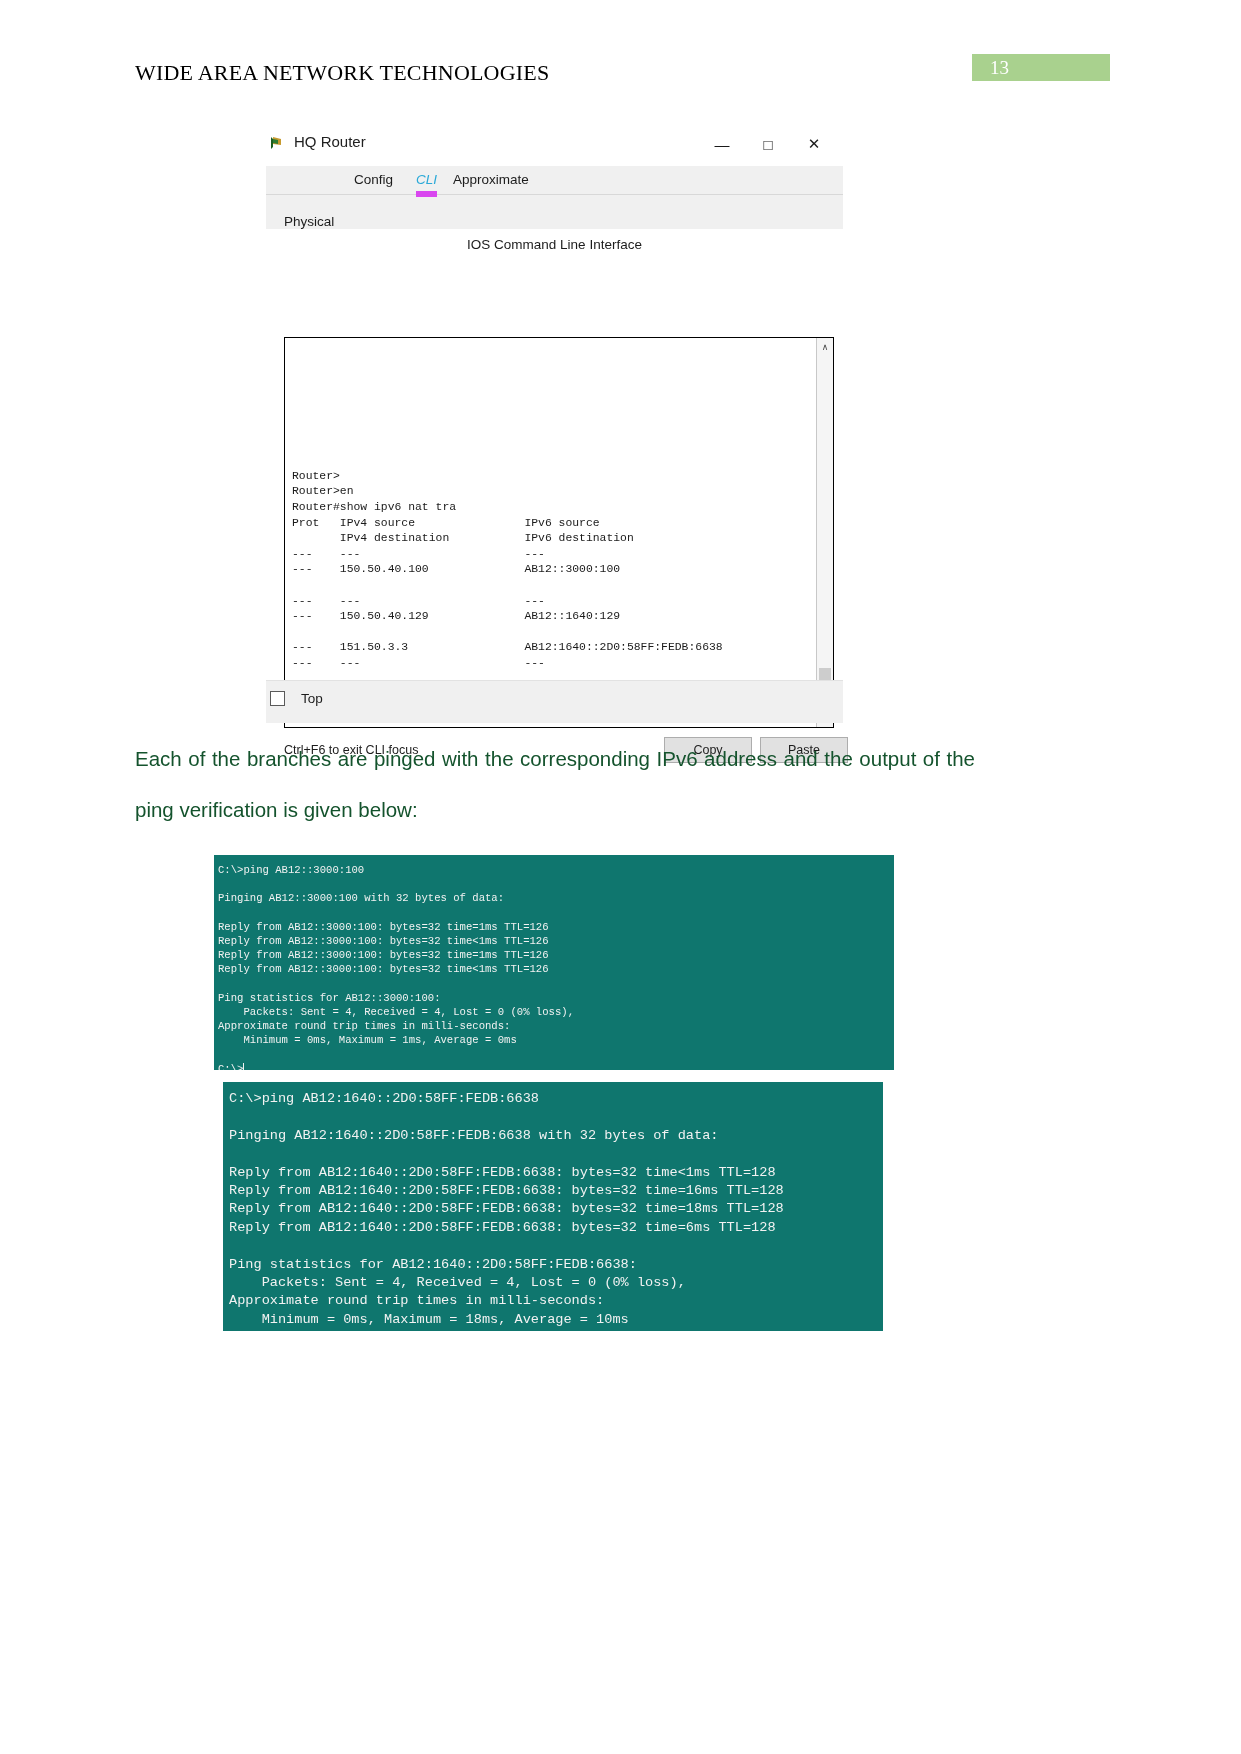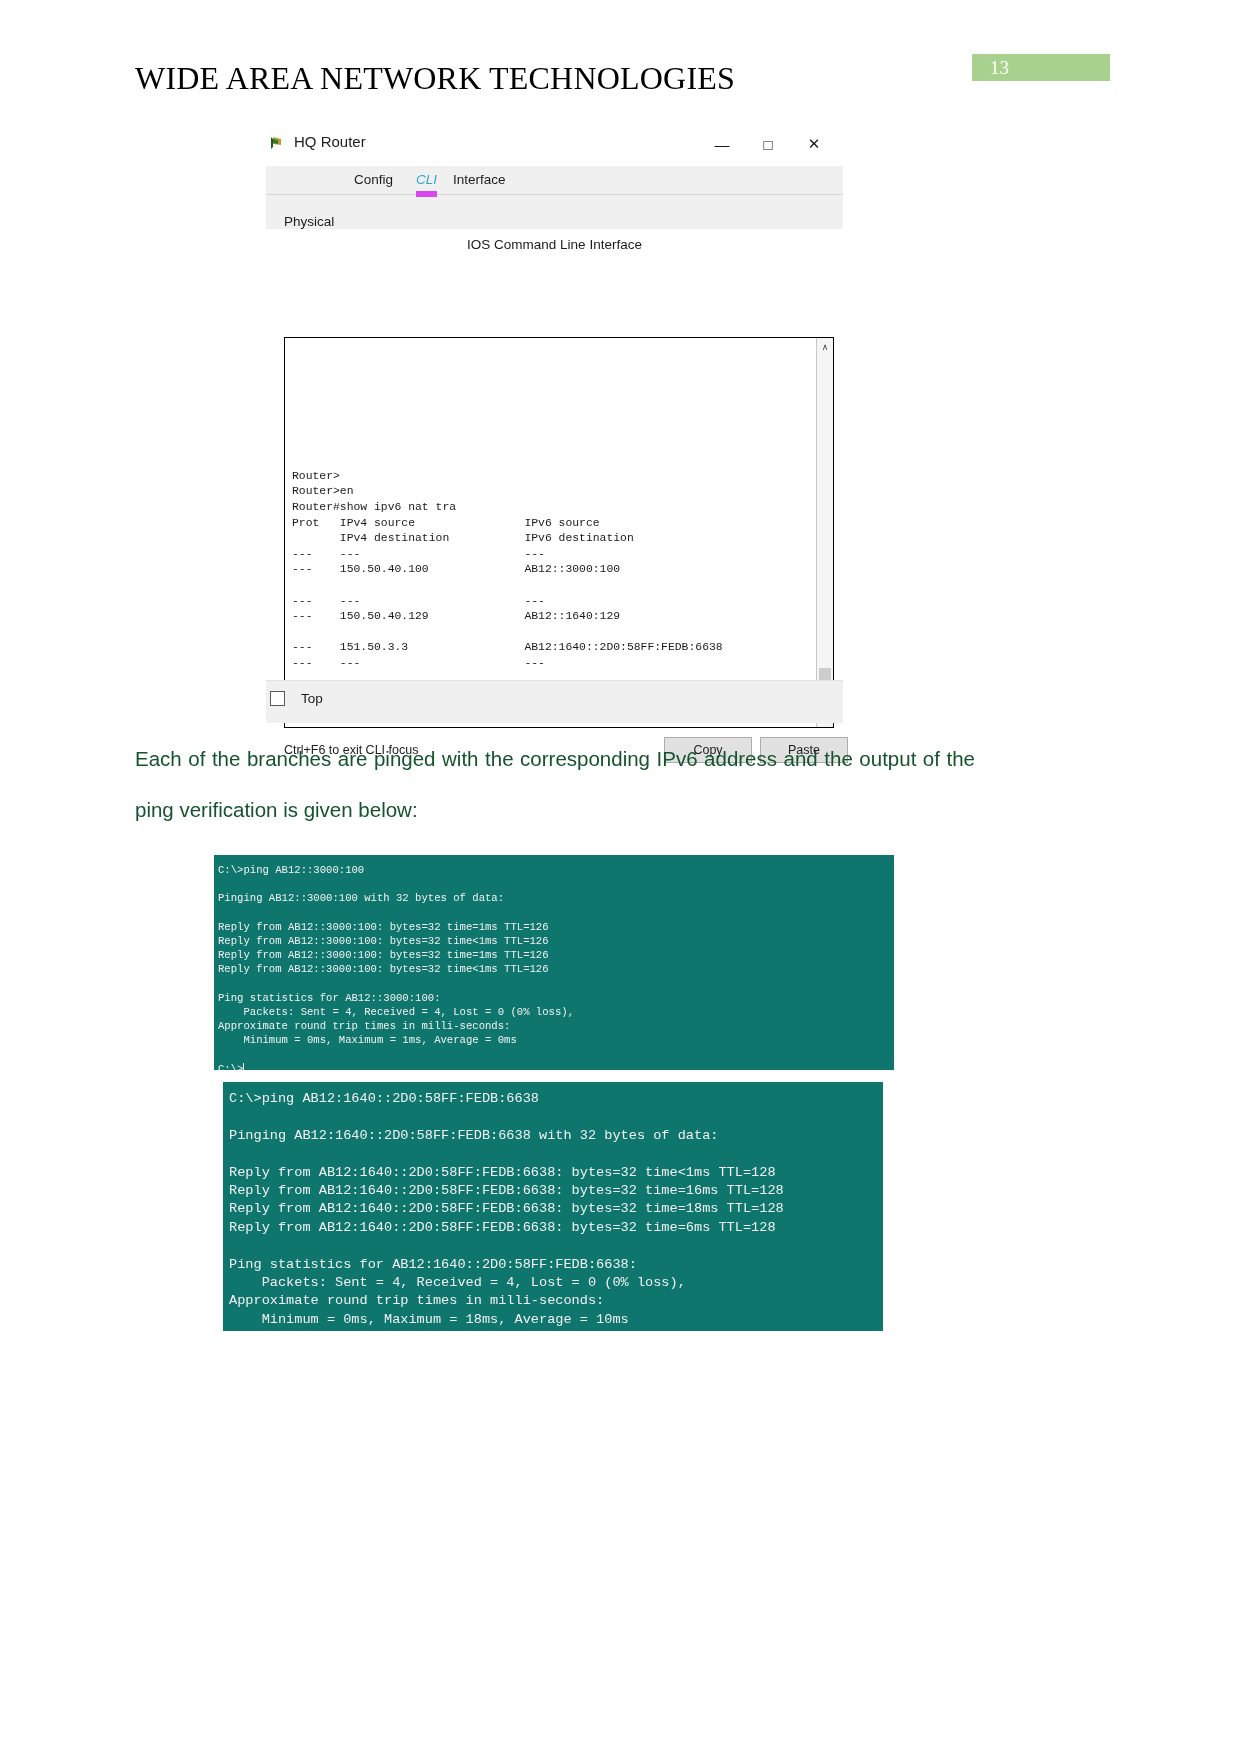--- a/index.html
+++ b/index.html
@@ -20,21 +20,21 @@
     position: absolute;
     left: 0; top: 0;
     width: 1241px;
     height: 110px;
   }
   .header-title {
     position: absolute;
     left: 135px;
     top: 60px;
     font-family: "Liberation Serif", serif;
-    font-size: 32px;
+    font-size: 22px;
     letter-spacing: 0.2px;
     color: #000000;
     white-space: nowrap;
   }
   .page-badge {
     position: absolute;
     left: 972px;
     top: 54px;
     width: 138px;
     height: 27px;
@@ -339,21 +339,21 @@
       <div class="pt-winbtn">✕</div>
     </div>
   </div>
 
   <div class="pt-body">
 
     <div class="pt-tabs">
       <div class="pt-tab pt-tab-physical">Physical</div>
       <div class="pt-tab pt-tab-config">Config</div>
       <div class="pt-tab pt-tab-cli active">CLI</div>
-      <div class="pt-tab pt-tab-attr">Interface</div>
+      <div class="pt-tab pt-tab-attr">Approximate</div>
     </div>
 
     <div class="pt-panel">
       <div class="pt-panel-title">IOS Command Line Interface</div>
 
       <div class="cli-wrap">
         <div class="cli-text">
 
 
 

